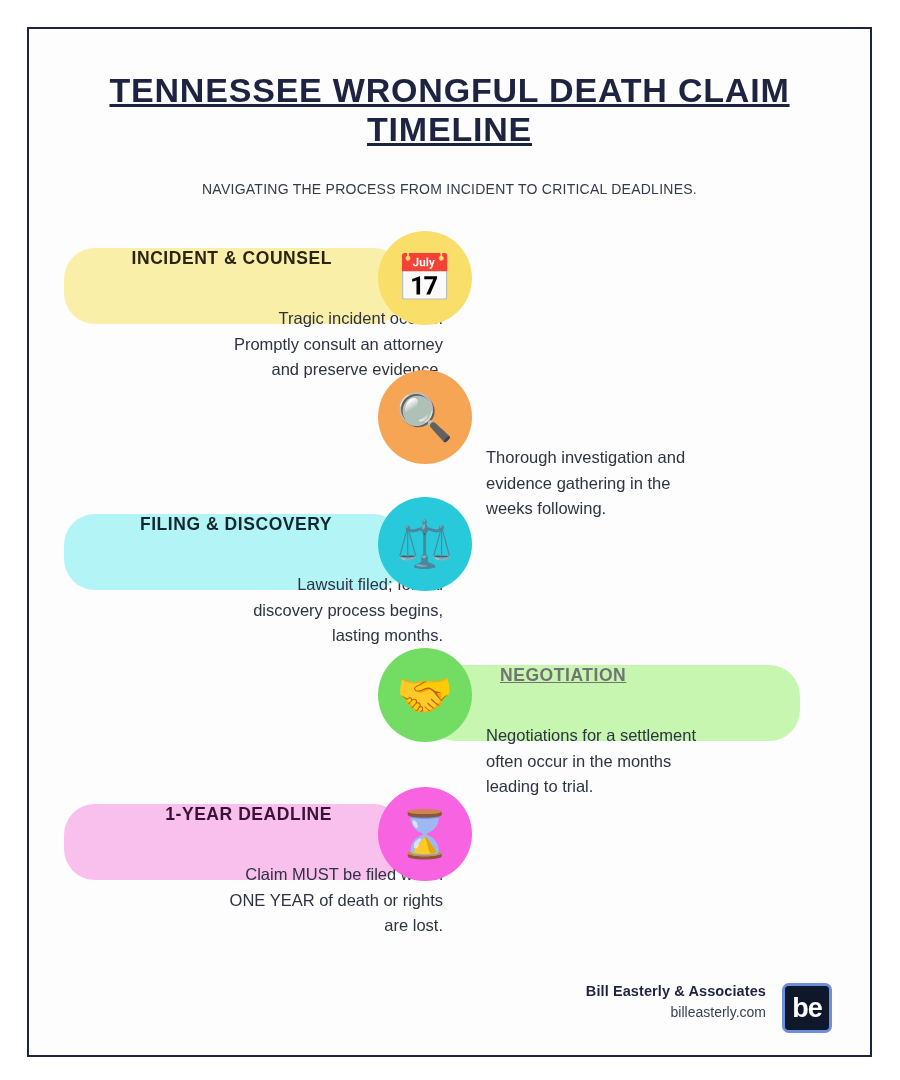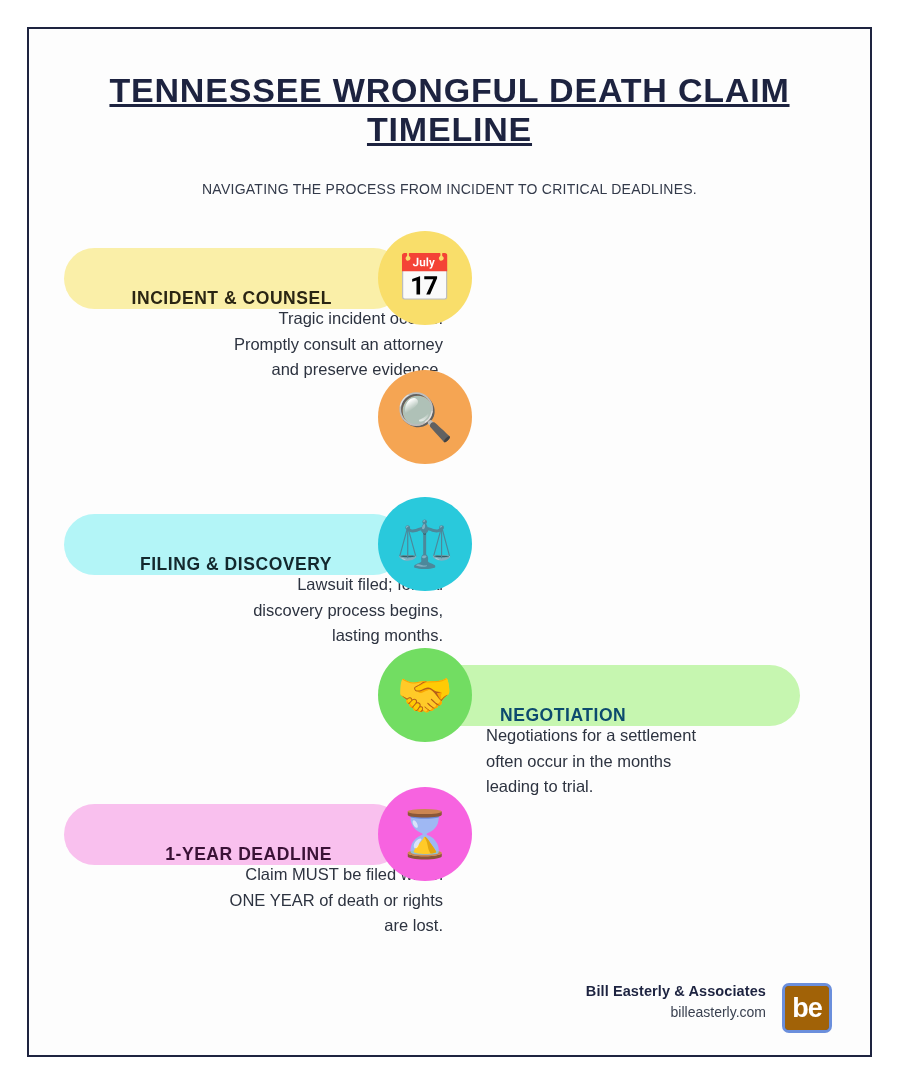--- a/index.html
+++ b/index.html
@@ -55,24 +55,24 @@
   }
   .step {
     position: absolute;
     left: 0;
     width: 100%;
     height: 190px;
   }
 
   .pill {
     position: absolute;
-    height: 61px;
+    height: 76px;
     border-radius: 31px;
     display: flex;
-    align-items: flex-end;
+    align-items: flex-start;
     box-sizing: border-box;
   }
   .pill-label {
     font-size: 17.5px;
     font-weight: 700;
     letter-spacing: 0.55px;
     white-space: nowrap;
     font-family: "Liberation Sans", "DejaVu Sans", sans-serif;
   }
 
@@ -163,21 +163,21 @@
     border: 3px solid #6b8fdc;
     box-sizing: border-box;
     display: flex;
     align-items: center;
     justify-content: center;
   }
   .logo-inner {
     width: 100%;
     height: 100%;
     border-radius: 4px;
-    background: #a16207;
+    background: #0f172a;
     display: flex;
     align-items: center;
     justify-content: center;
     color: #ffffff;
     font-size: 27px;
     font-weight: 700;
     letter-spacing: -1px;
     font-family: "Liberation Sans", "DejaVu Sans", sans-serif;
   }
 </style>
@@ -200,35 +200,38 @@
           <span class="emoji">📅</span>
         </div>
         <div class="desc">Tragic incident occurs.
 Promptly consult an attorney
 and preserve evidence.</div>
       </div>
       <div class="step right" style="top: 139px;">
         <div class="circle" style="background: rgb(245, 165, 83); top: 0px;">
           <span class="emoji">🔍</span>
         </div>
+        <div class="desc">Thorough investigation and
+evidence gathering in the
+weeks following.</div>
       </div>
       <div class="step left" style="top: 266px;">
         <div class="pill" style="background: rgb(179, 245, 247); width: 340px; top: 17px;">
           <span class="pill-label" style="color: rgb(19, 40, 45);">FILING &amp; DISCOVERY</span>
         </div>
         <div class="circle" style="background: rgb(41, 201, 220); top: 0px;">
           <span class="emoji">⚖️</span>
         </div>
         <div class="desc">Lawsuit filed; formal
 discovery process begins,
 lasting months.</div>
       </div>
       <div class="step right" style="top: 417px;">
         <div class="pill" style="background: rgb(198, 246, 176); width: 375px; top: 17px;">
-          <span class="pill-label" style="color: #0c4a6e;">NEGOTIATION</span>
+          <span class="pill-label" style="color: #737373; text-decoration: underline;">NEGOTIATION</span>
         </div>
         <div class="circle" style="background: rgb(114, 221, 98); top: 0px;">
           <span class="emoji">🤝</span>
         </div>
         <div class="desc">Negotiations for a settlement
 often occur in the months
 leading to trial.</div>
       </div>
       <div class="step left" style="top: 556px;">
         <div class="pill" style="background: rgb(249, 192, 238); width: 340px; top: 17px;">

